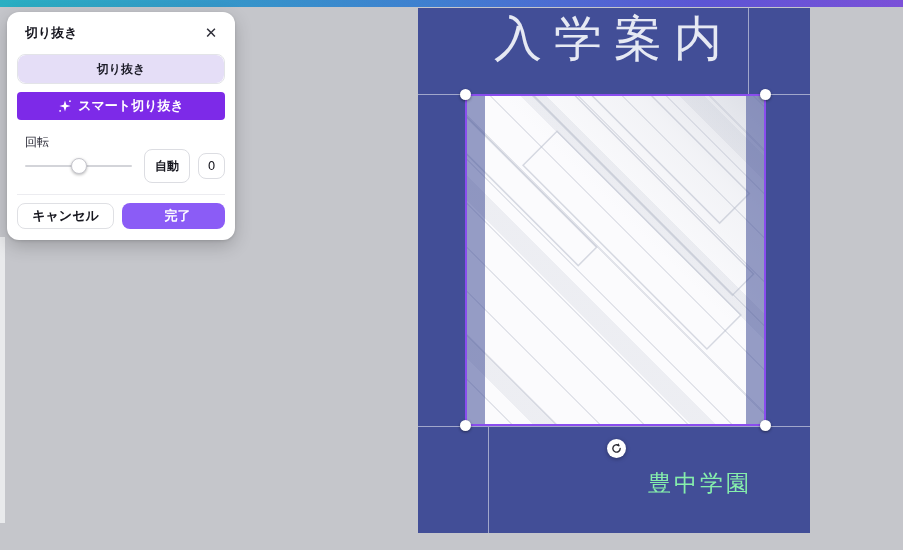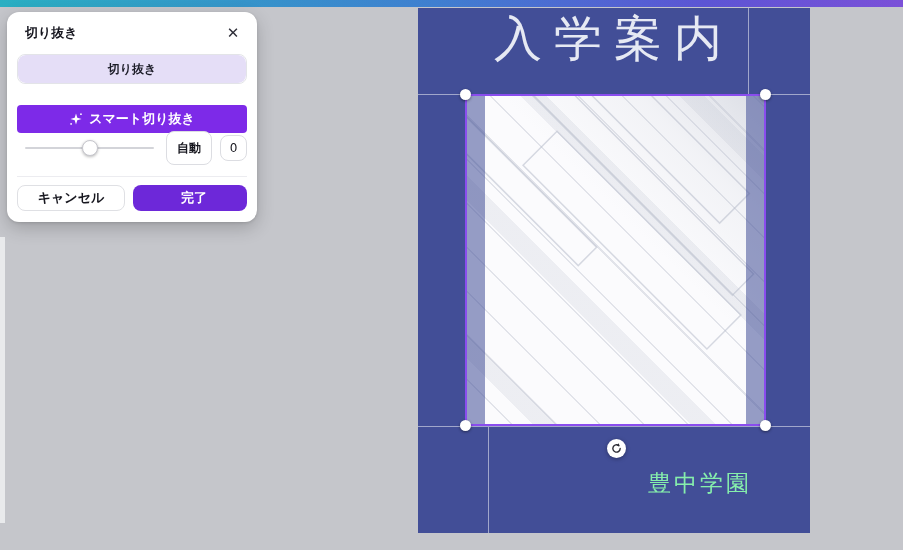--- a/index.html
+++ b/index.html
@@ -66,21 +66,21 @@
   .handle.tr{right:-7px;top:-7px;}
   .handle.bl{left:-7px;bottom:-7px;}
   .handle.br{right:-7px;bottom:-7px;}
   .rotate-handle{
     position:absolute;left:189px;top:431px;width:19px;height:19px;border-radius:50%;
     background:#fff;box-shadow:0 1px 4px rgba(0,0,0,0.35);
     display:flex;align-items:center;justify-content:center;
   }
   
   .panel{
-    position:absolute;left:7px;top:12px;width:250px;box-sizing:border-box;
+    position:absolute;left:7px;top:12px;width:228px;box-sizing:border-box;
     background:#fff;border-radius:12px;padding:10px 10px 11px;
     box-shadow:0 6px 18px rgba(0,0,0,0.20), 0 1px 3px rgba(0,0,0,0.12);
   }
   .panel-header{
     display:flex;justify-content:space-between;align-items:center;
     padding:2px 4px 0 8px;height:18px;
   }
   .panel-title{font-size:13px;font-weight:700;color:#15151e;}
   .close-btn{
     width:20px;height:20px;display:flex;align-items:center;justify-content:center;
@@ -90,21 +90,21 @@
     display:flex;height:28px;margin-top:12px;
     border:1px solid #e3e4e8;border-radius:8px;background:#fff;
     box-sizing:content-box;overflow:hidden;
   }
   .tab{
     flex:1;display:flex;align-items:center;justify-content:center;gap:5px;
     font-size:12px;font-weight:600;color:#1c1c28;cursor:pointer;
   }
   .tab.selected{background:#e5def7;border-radius:8px;}
   .smart-btn{
-    margin-top:21px;height:28px;border-radius:4px;background:#7d2ae8;
+    margin-top:8px;height:28px;border-radius:4px;background:#7d2ae8;
     color:#fff;display:flex;align-items:center;justify-content:center;gap:6px;
     font-size:13px;font-weight:600;cursor:pointer;
   }
   .rot-label{margin:14px 0 0 8px;font-size:12px;color:#2c2c38;}
   .rot-row{display:flex;align-items:center;margin-top:2px;height:26px;padding-left:8px;}
   .slider{position:relative;flex:1;height:26px;margin-right:12px;}
   .slider .track{
     position:absolute;top:12px;left:0;right:0;height:2px;
     background:#d3d4d9;border-radius:1px;
   }
@@ -125,21 +125,21 @@
     box-sizing:border-box;
   }
   .divider{height:1px;background:#ececf0;margin-top:15px;}
   .footer-btns{display:flex;gap:8px;margin-top:8px;align-items:center;}
   .btn{
     flex:1;height:26px;border-radius:8px;box-sizing:border-box;
     display:flex;align-items:center;justify-content:center;
     font-size:13px;font-weight:700;cursor:pointer;
   }
   .btn.cancel{background:#fff;border:1px solid #dfe0e4;color:#17171f;}
-  .btn.done{background:#6d28d9;color:#fff;padding-left:8px;}
+  .btn.done{background:#8b5cf6;color:#fff;padding-left:8px;}
 </style>
 </head>
 <body>
 
 <div class="topbar"></div>
 
 <div class="left-strip"></div>
 
 <div class="poster">
   <div class="poster-title">入学案内</div>
@@ -194,20 +194,21 @@
 
   <div class="smart-btn">
     <svg width="14" height="14" viewBox="0 0 24 24">
       <path d="M12 2.5 L14.2 9.8 L21.5 12 L14.2 14.2 L12 21.5 L9.8 14.2 L2.5 12 L9.8 9.8 Z" fill="#ffffff"></path>
       <circle cx="20.5" cy="3.8" r="1.5" fill="#ffffff"></circle>
       <circle cx="3.6" cy="20.4" r="1.5" fill="#ffffff"></circle>
     </svg>
     <span>スマート切り抜き</span>
   </div>
 
+  <div class="rot-label">回転</div>
   <div class="rot-row">
     <div class="slider">
       <div class="track"></div>
       <div class="thumb" style="left: 50%;"></div>
     </div>
     <div class="auto-btn">
       <span>自動</span>
     </div>
     <div class="value-box">0</div>
   </div>

